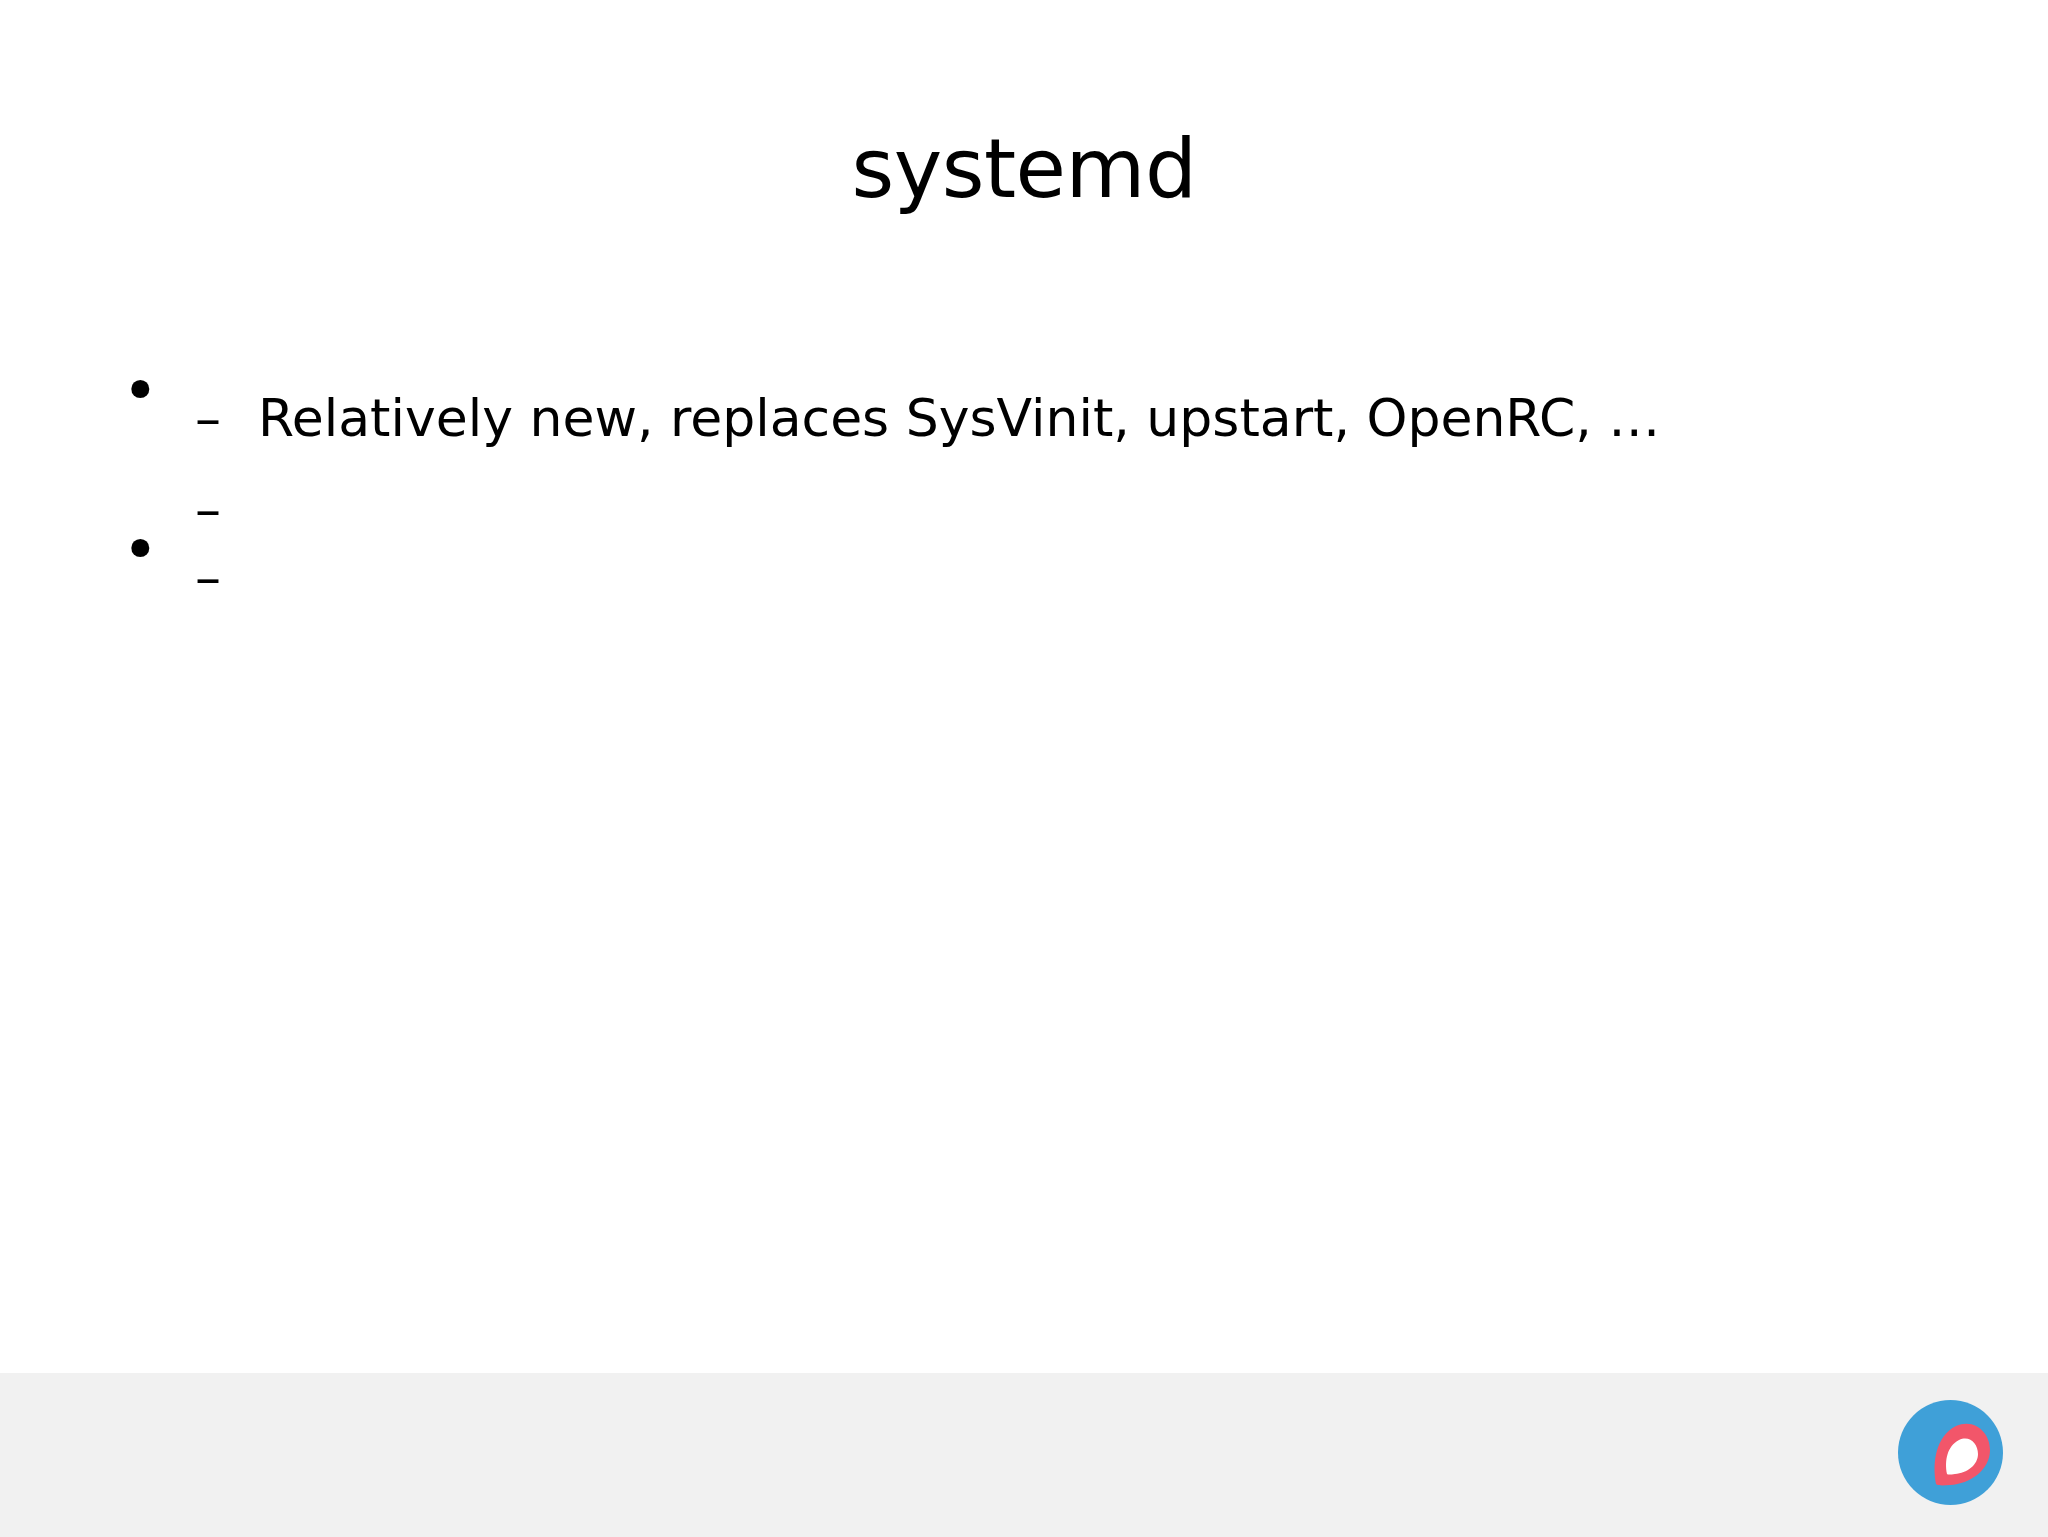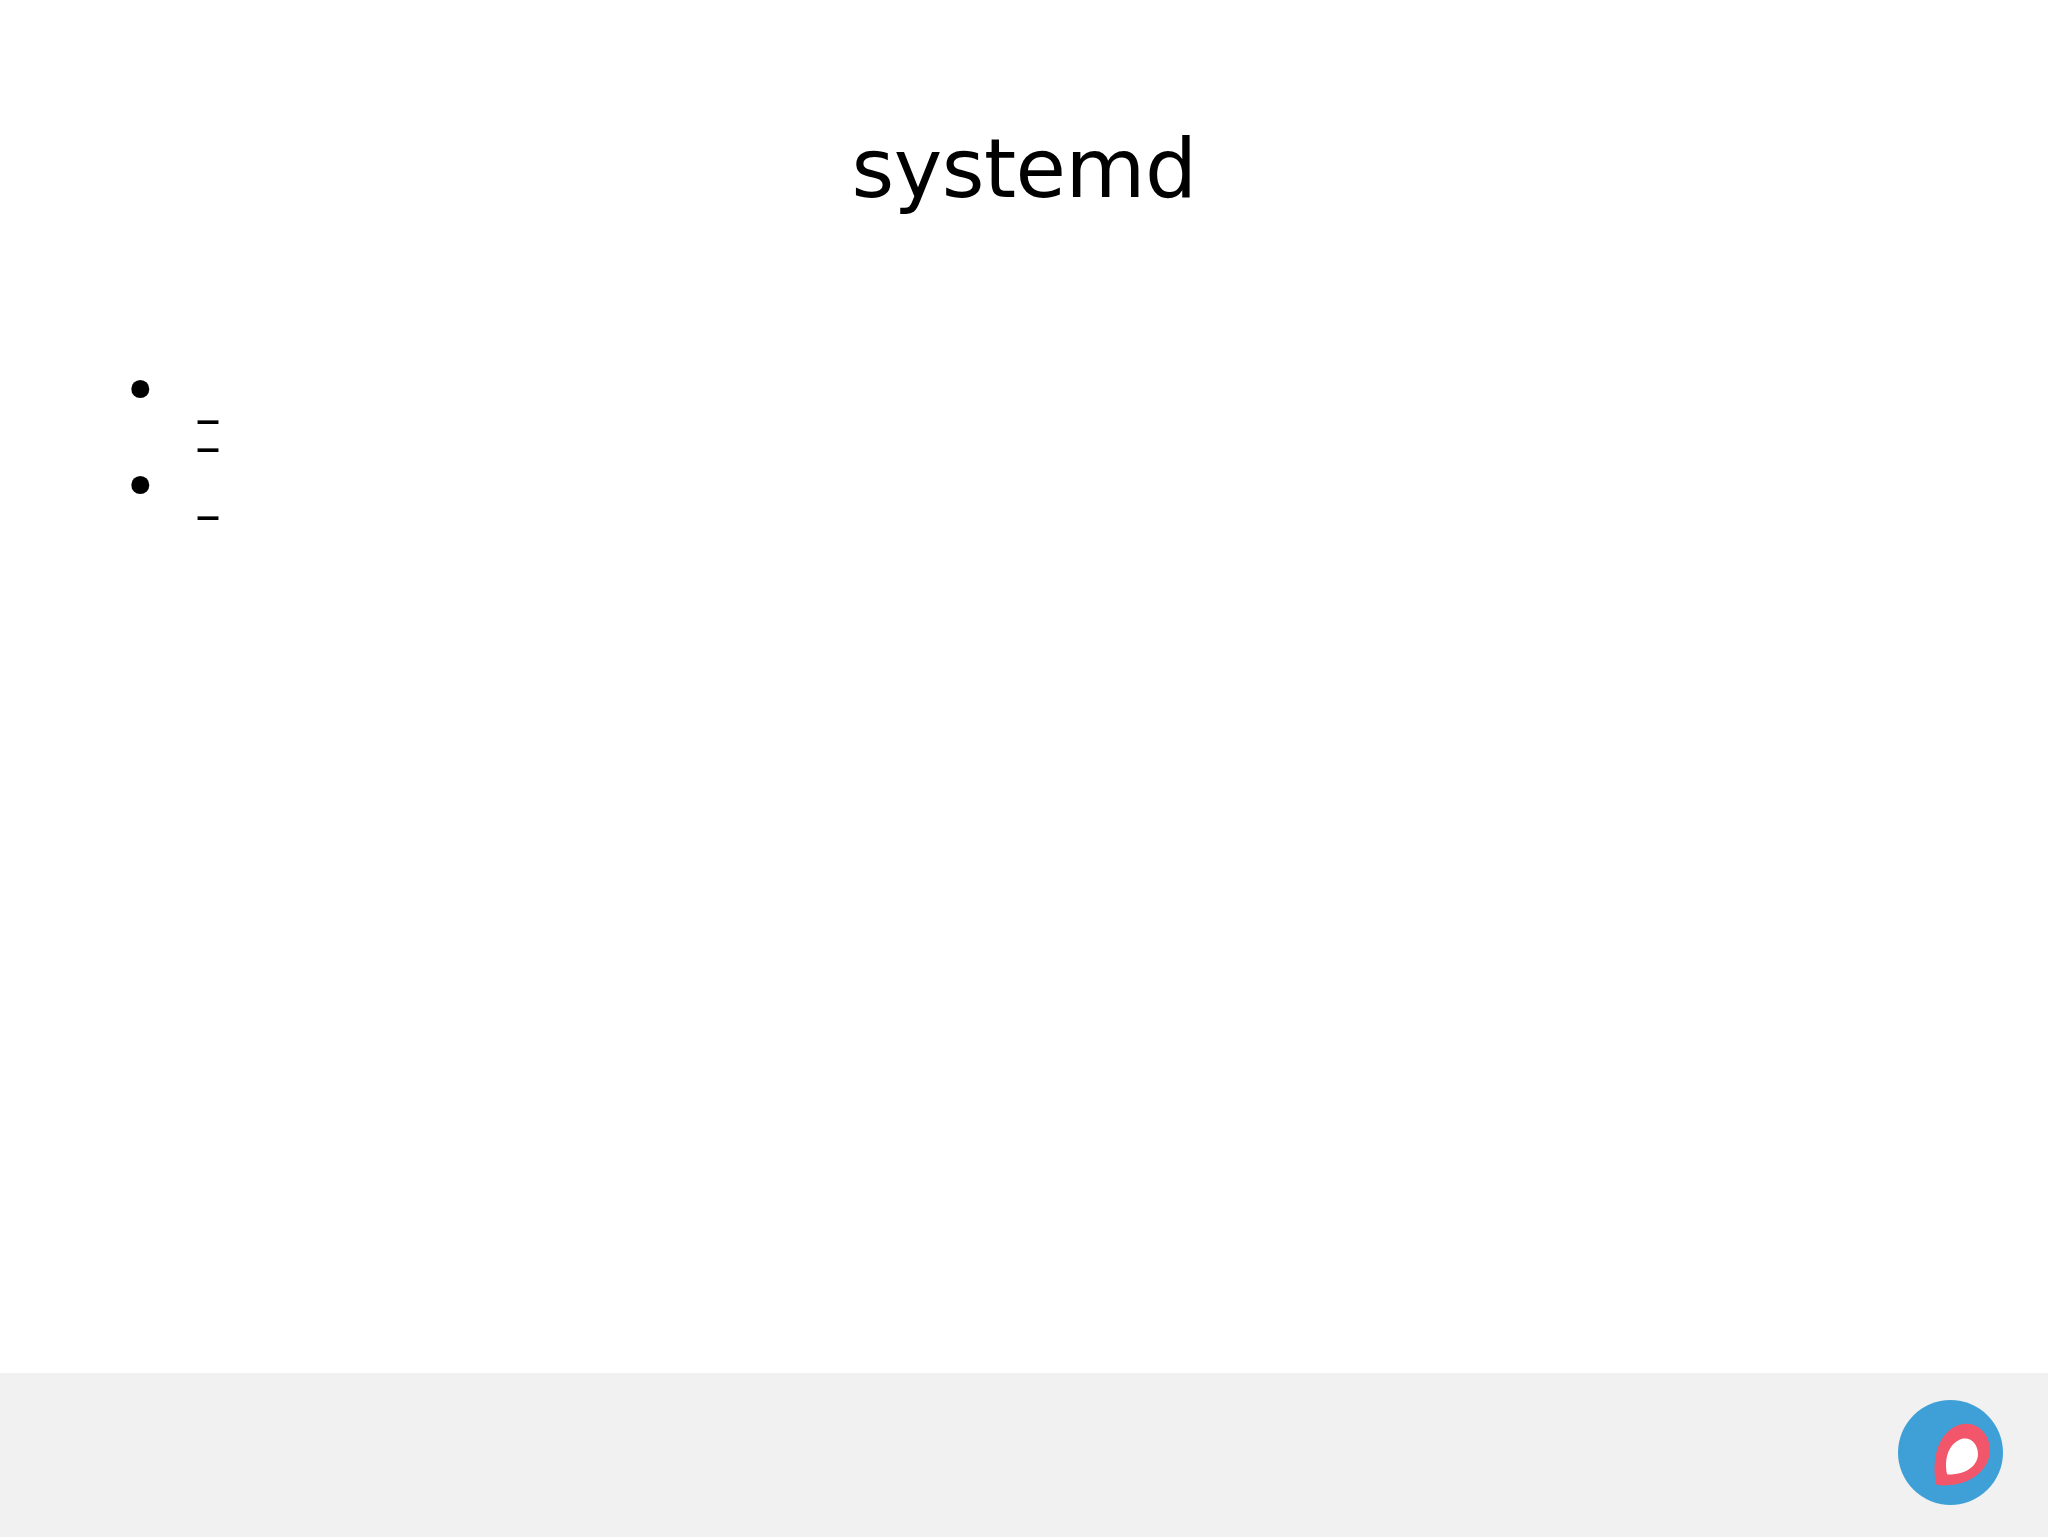--- a/index.html
+++ b/index.html
@@ -130,20 +130,21 @@
   <div class="body-area">
 
     <div class="lvl1 bullet-row">
       <span class="marker">•</span>
     </div>
 
     <div class="spacer-sm"></div>
 
     <div class="lvl2 bullet-row">
       <span class="marker">–</span>
+      <span class="text">Relatively new, replaces SysVinit, upstart, OpenRC, …</span>
     </div>
 
     <div class="spacer-sm"></div>
 
     <div class="lvl2 bullet-row">
       <span class="marker">–</span>
     </div>
 
     <div class="spacer-md"></div>
 

